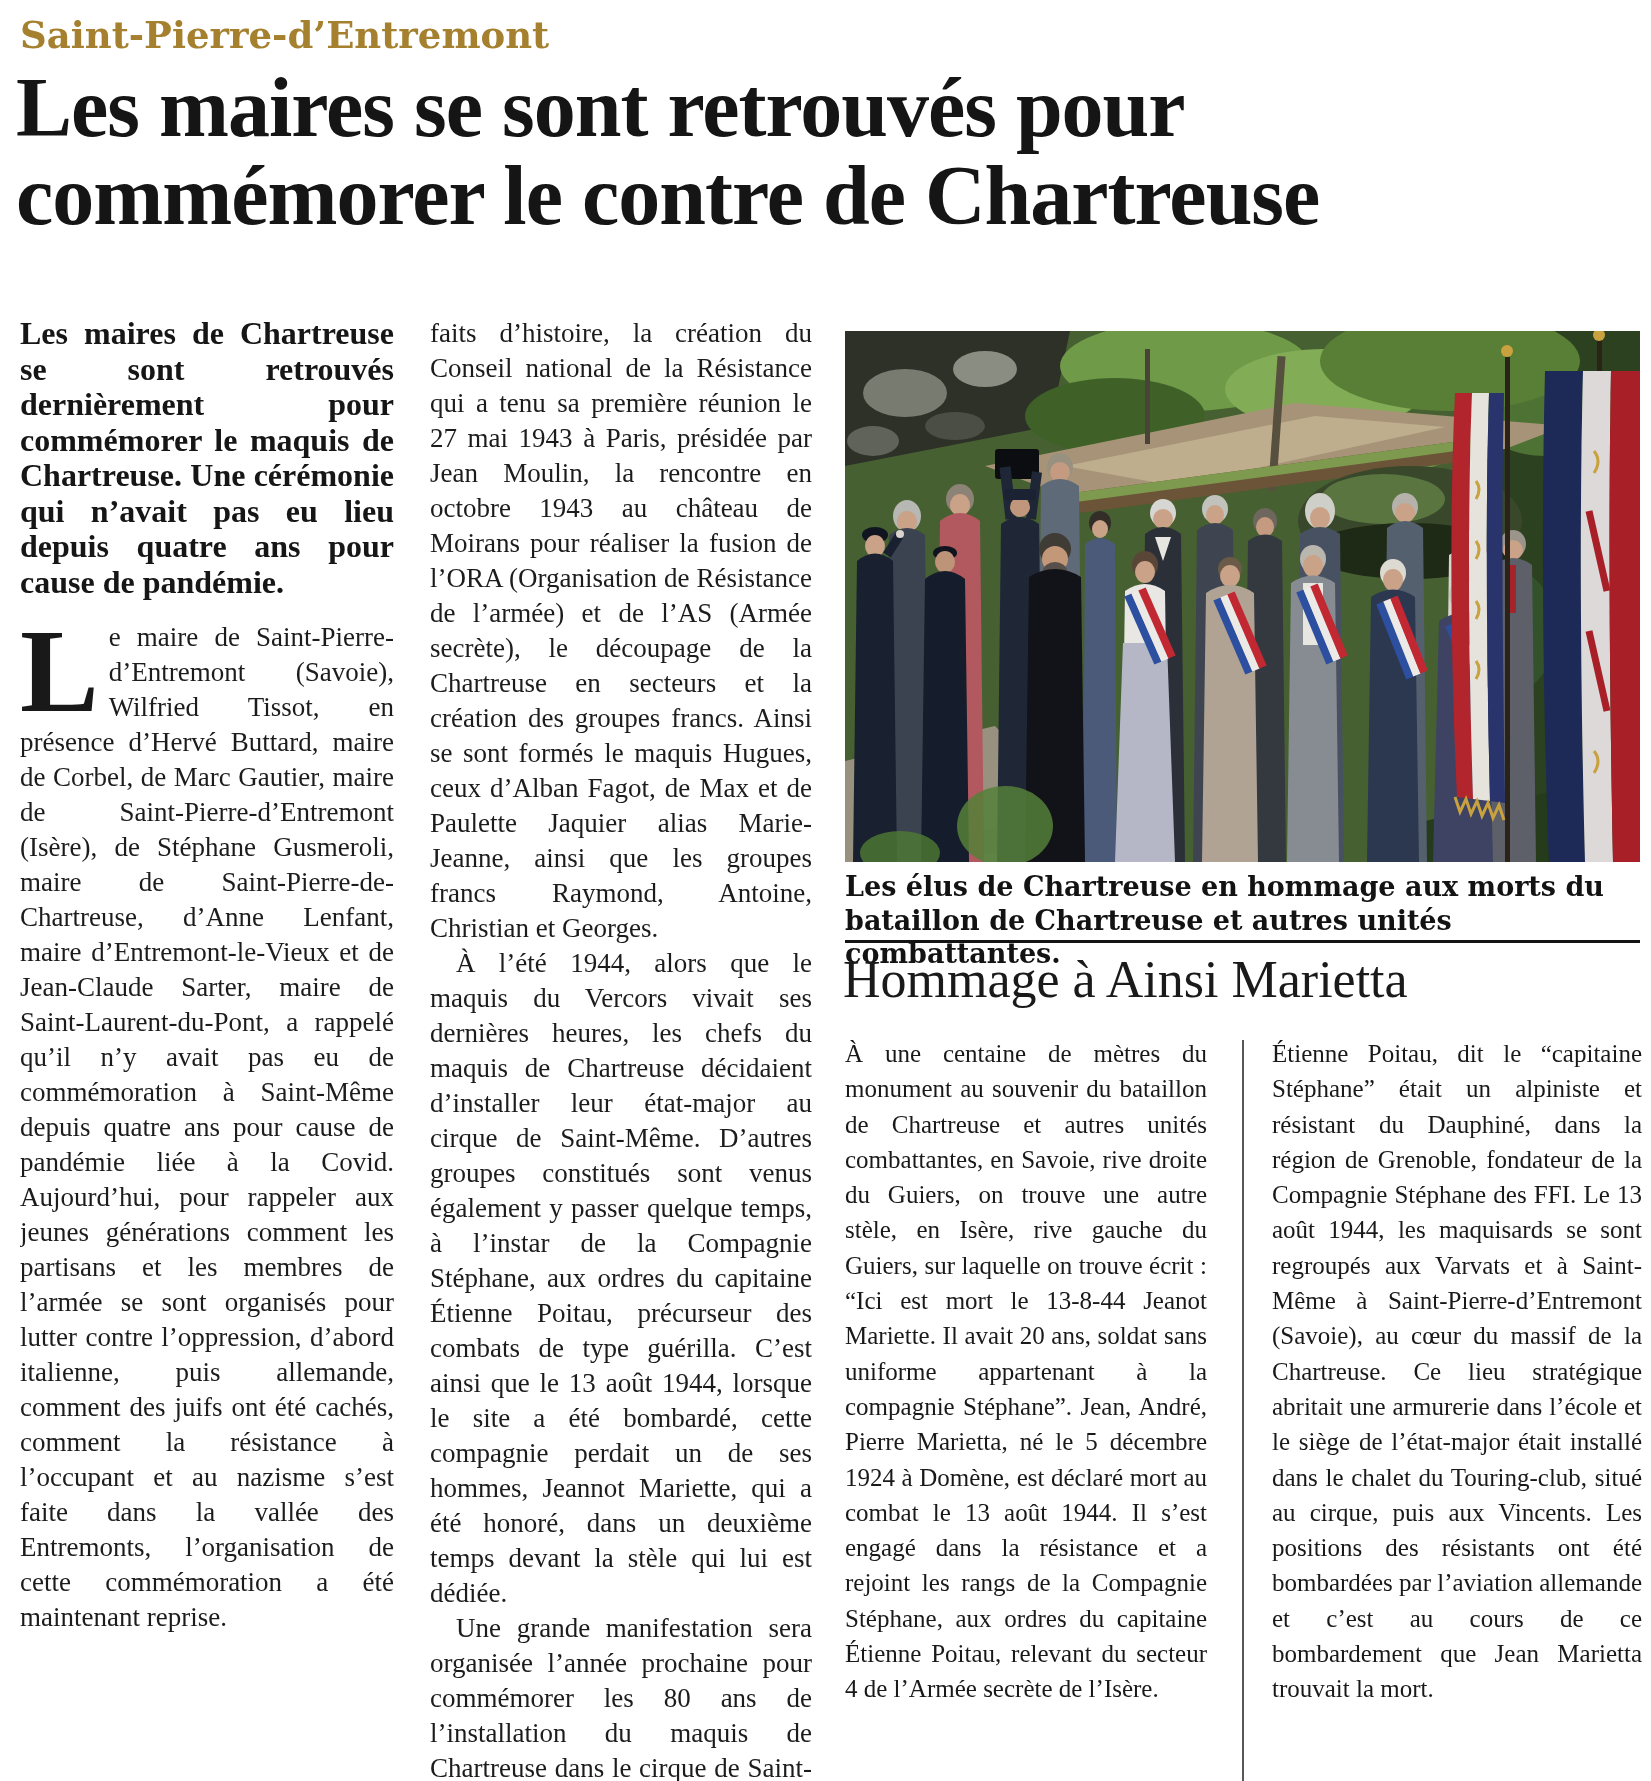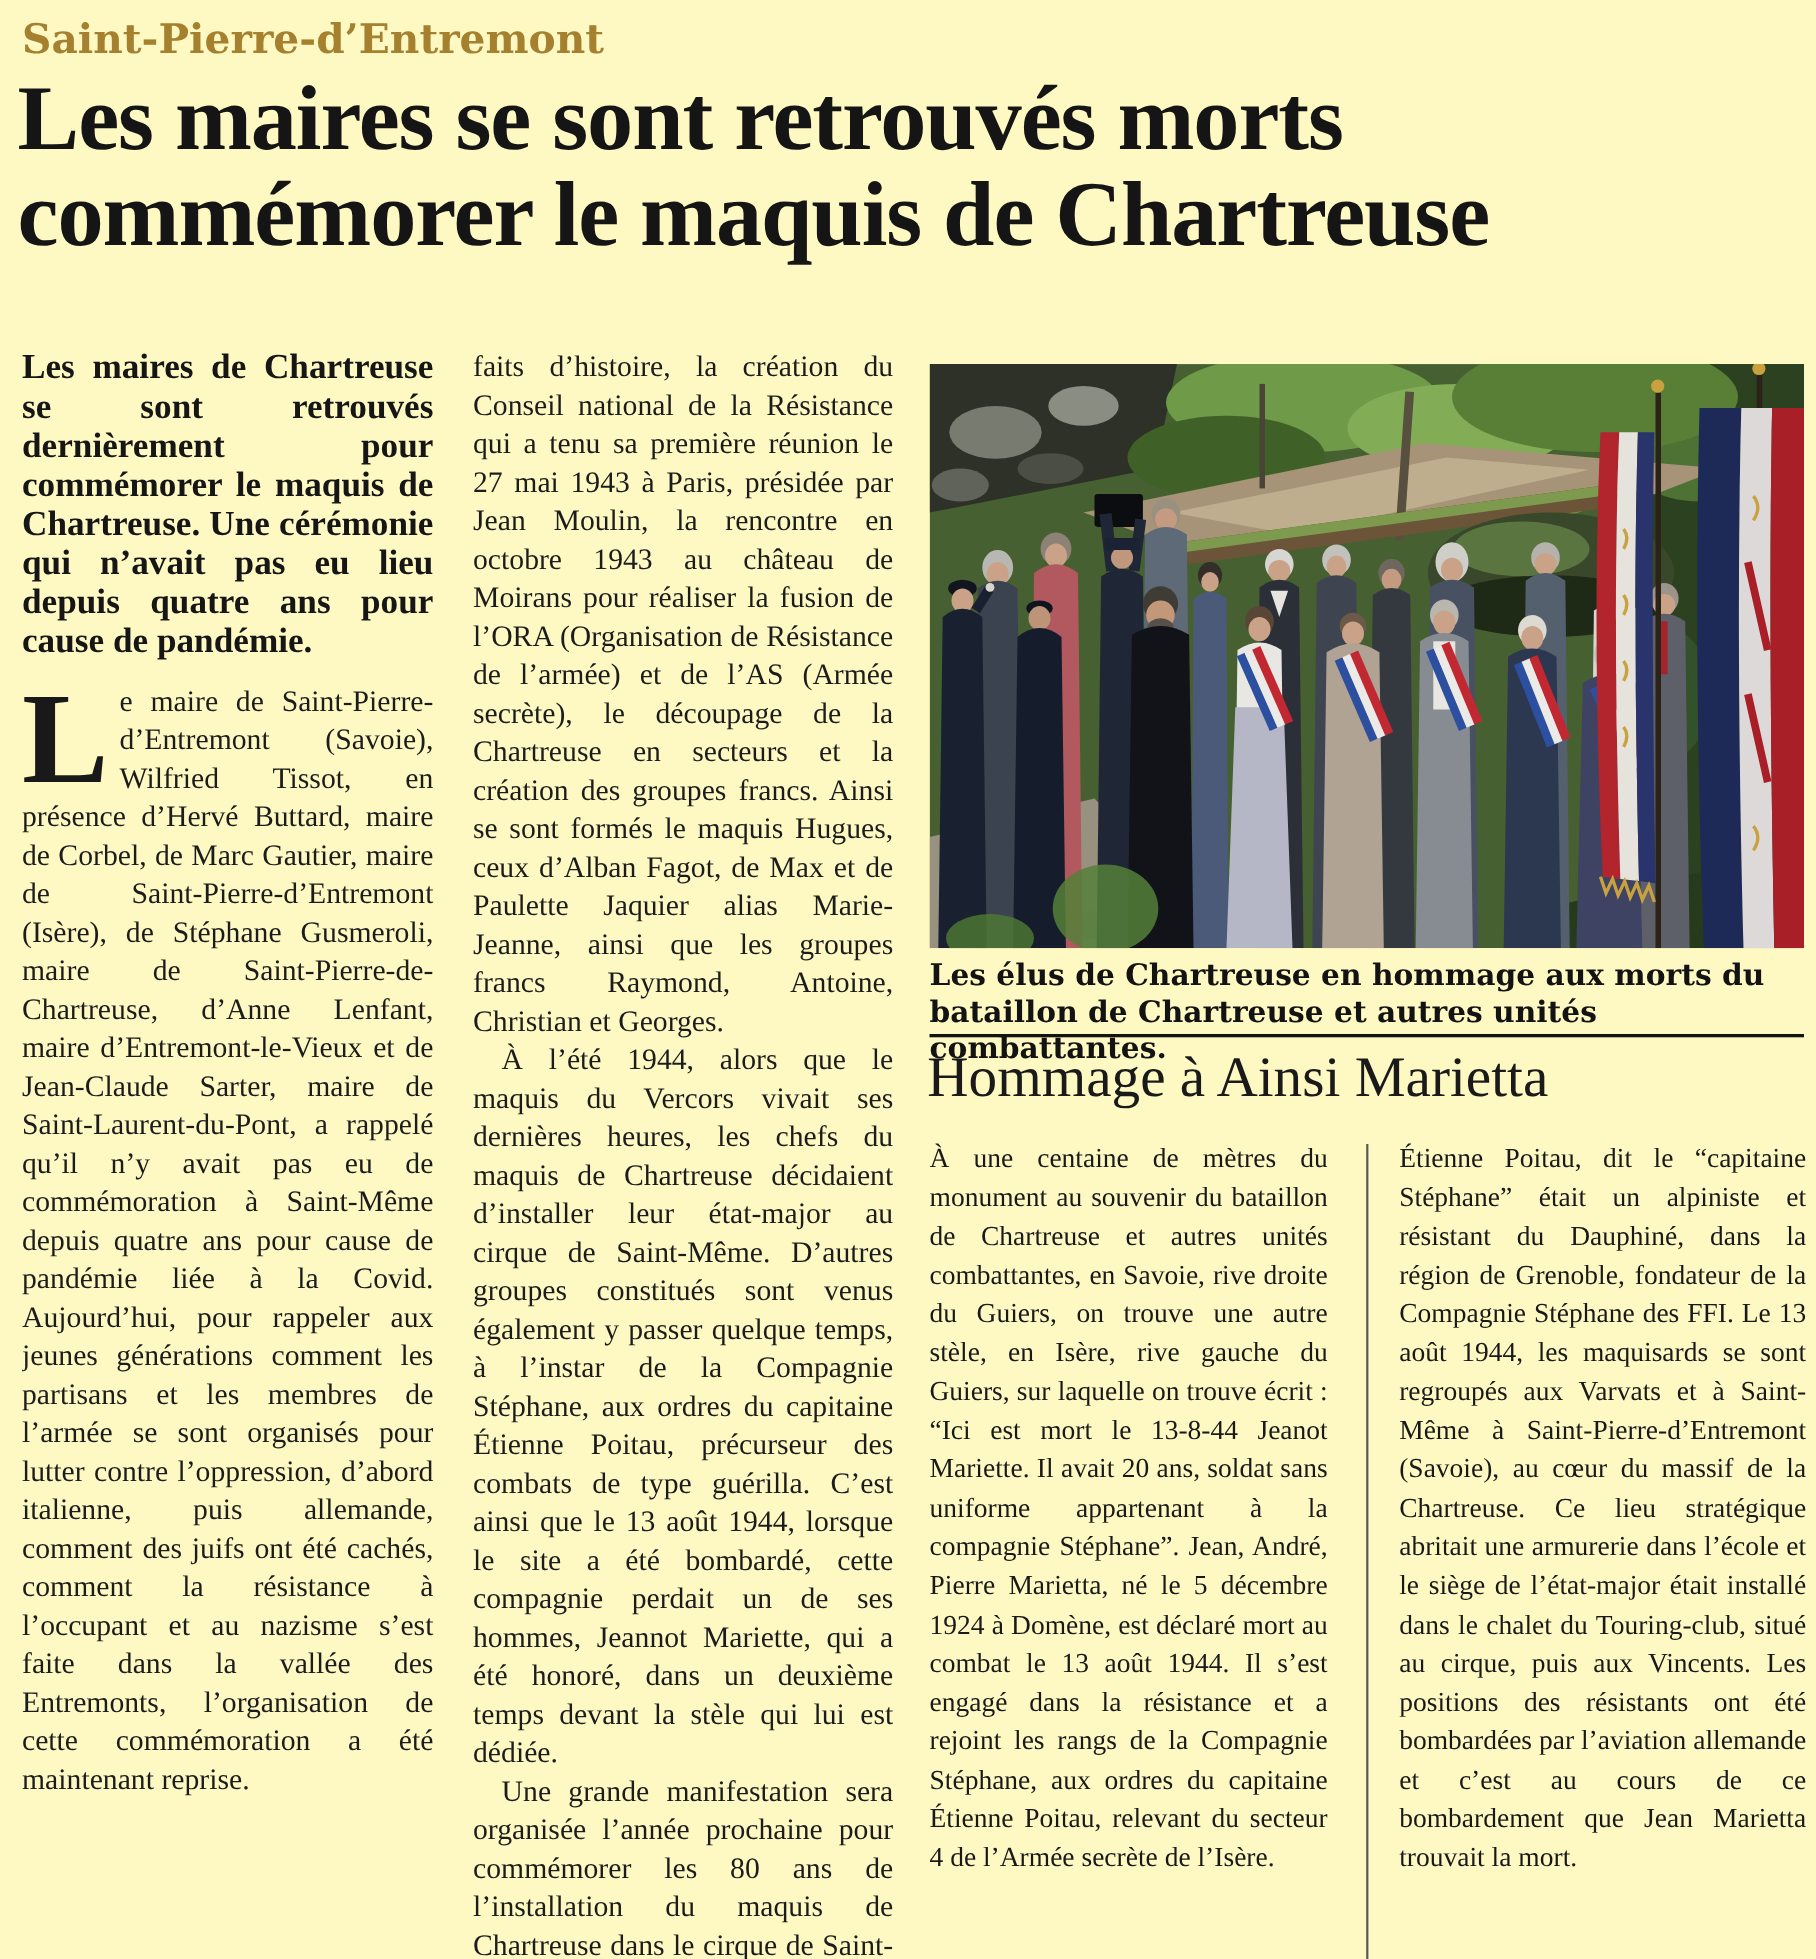--- a/index.html
+++ b/index.html
@@ -1,17 +1,17 @@
 <!DOCTYPE html>
 <html lang="fr"><head>
 <meta charset="utf-8">
 <style>
   html,body{margin:0;padding:0;background:#e8e8e8;}
   .page{position:relative;width:1651px;height:1781px;overflow:hidden;
-        background:#fef9c3;font-family:"Liberation Serif",serif;}
+        background:#ffffff;font-family:"Liberation Serif",serif;}
   .abs{position:absolute;}
   .kicker{left:20px;top:14px;font-family:"DejaVu Serif",serif;font-weight:700;
           font-size:37px;line-height:42px;}
   .headline{left:16px;top:64px;width:1628px;margin:0;
             font-family:"Liberation Serif",serif;font-weight:700;
             font-size:84px;line-height:88px;letter-spacing:-1px;color:#151515;}
   .col{overflow:hidden;}
   .col1{left:20px;top:316px;width:374px;height:1465px;}
   .col2{left:430px;top:316px;width:382px;height:1465px;}
   p{margin:0;}
@@ -39,21 +39,21 @@
          color:#191919;}
   .vrule{left:1242px;top:1040px;height:741px;border-left:2px solid #585858;}
 </style>
 </head>
 <body>
 
 <div class="page">
 
   <div class="abs kicker" style="color:#a5812f;">Saint-Pierre-d’Entremont</div>
 
-  <h1 class="abs headline">Les maires se sont retrouvés morts commémorer le maquis de Chartreuse</h1>
+  <h1 class="abs headline">Les maires se sont retrouvés pour commémorer le contre de Chartreuse</h1>
 
   <section class="abs col col1">
     <p class="lede">Les maires de Chartreuse se sont retrouvés dernièrement pour commémorer le maquis de Chartreuse. Une cérémonie qui n’avait pas eu lieu depuis quatre ans pour cause de pandémie.</p>
     <p class="body"><span class="dropcap">L</span><span>e maire de Saint-Pierre-d’Entremont (Savoie), Wilfried Tissot, en présence d’Hervé Buttard, maire de Corbel, de Marc Gautier, maire de Saint-Pierre-d’Entremont (Isère), de Stéphane Gusmeroli, maire de Saint-Pierre-de-Chartreuse, d’Anne Lenfant, maire d’Entremont-le-Vieux et de Jean-Claude Sarter, maire de Saint-Laurent-du-Pont, a rappelé qu’il n’y avait pas eu de commémoration à Saint-Même depuis quatre ans pour cause de pandémie liée à la Covid. Aujourd’hui, pour rappeler aux jeunes générations comment les partisans et les membres de l’armée se sont organisés pour lutter contre l’oppression, d’abord italienne, puis allemande, comment des juifs ont été cachés, comment la résistance à l’occupant et au nazisme s’est faite dans la vallée des Entremonts, l’organisation de cette commémoration a été maintenant reprise.</span></p>
 
   </section>
 
   <section class="abs col col2">
     <p class="body">faits d’histoire, la création du Conseil national de la Résistance qui a tenu sa première réunion le 27 mai 1943 à Paris, présidée par Jean Moulin, la rencontre en octobre 1943 au château de Moirans pour réaliser la fusion de l’ORA (Organisation de Résistance de l’armée) et de l’AS (Armée secrète), le découpage de la Chartreuse en secteurs et la création des groupes francs. Ainsi se sont formés le maquis Hugues, ceux d’Alban Fagot, de Max et de Paulette Jaquier alias Marie-Jeanne, ainsi que les groupes francs Raymond, Antoine, Christian et Georges.</p>
     <p class="body indent">À l’été 1944, alors que le maquis du Vercors vivait ses dernières heures, les chefs du maquis de Chartreuse décidaient d’installer leur état-major au cirque de Saint-Même. D’autres groupes constitués sont venus également y passer quelque temps, à l’instar de la Compagnie Stéphane, aux ordres du capitaine Étienne Poitau, précurseur des combats de type guérilla. C’est ainsi que le 13 août 1944, lorsque le site a été bombardé, cette compagnie perdait un de ses hommes, Jeannot Mariette, qui a été honoré, dans un deuxième temps devant la stèle qui lui est dédiée.</p>

